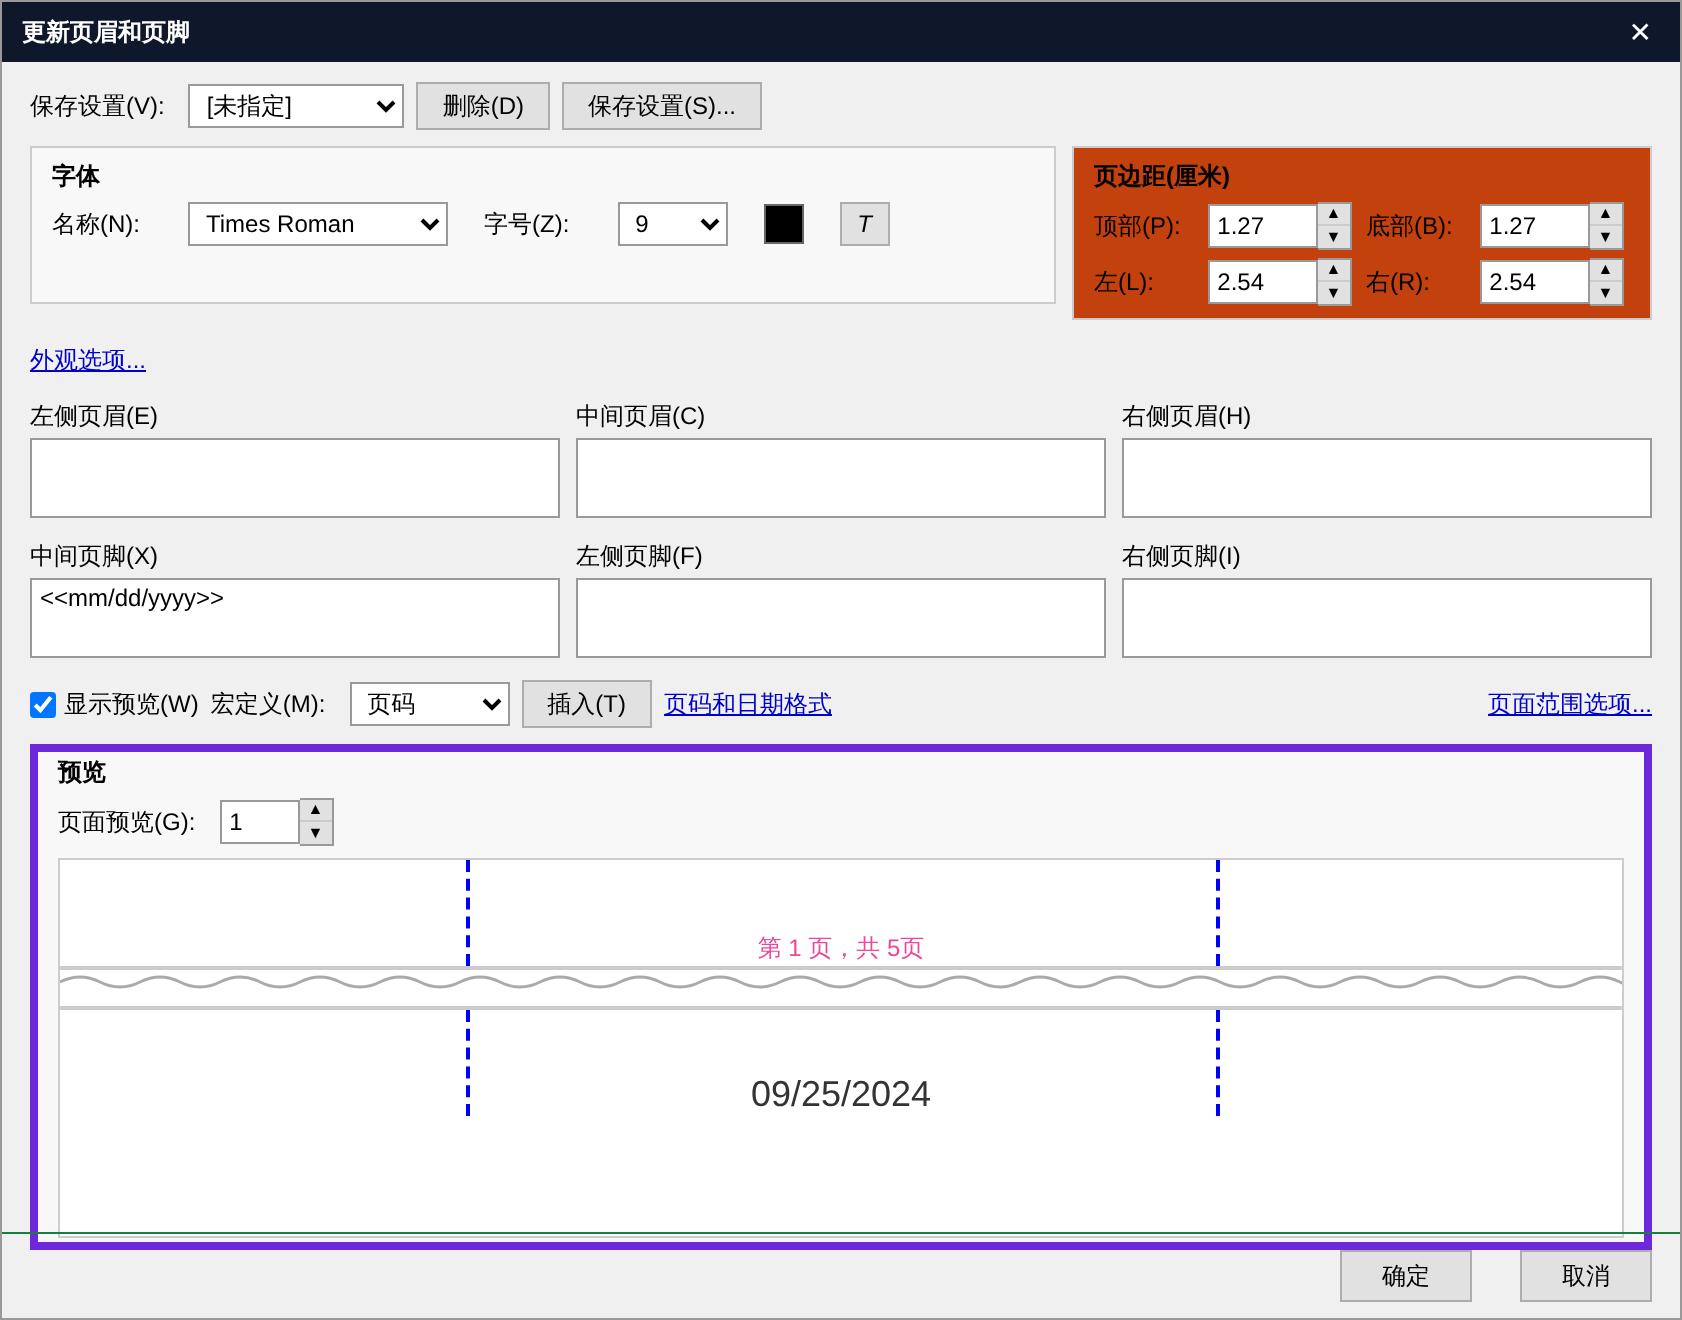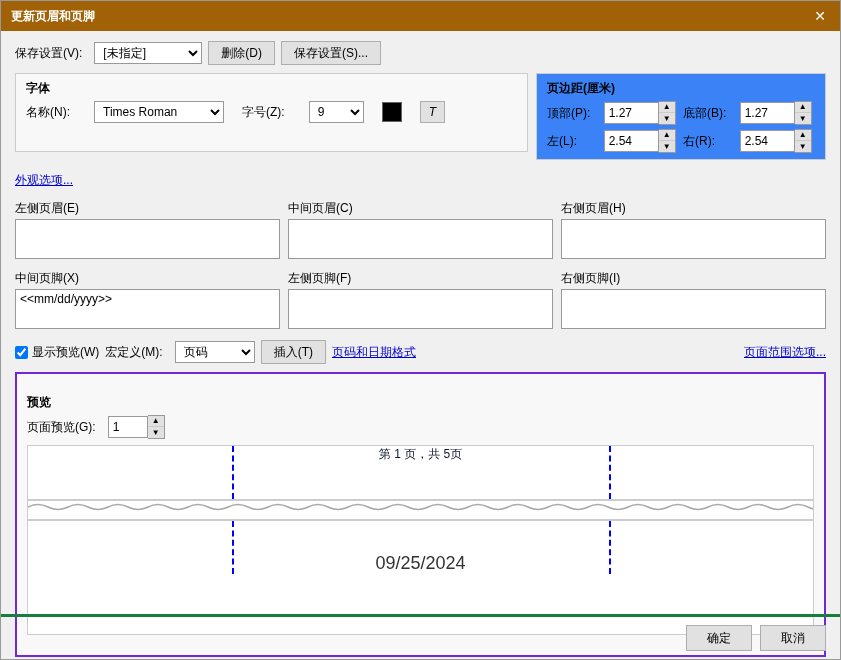--- a/index.html
+++ b/index.html
@@ -15,21 +15,21 @@
     }
     .dialog {
       background: #f0f0f0;
       border: 1.5px solid #999;
       width: 841px;
       height: 660px;
       position: relative;
       box-shadow: 2px 2px 8px rgba(0,0,0,0.4);
     }
     .title-bar {
-      background: #a16207;
+      background: #0f172a;
       color: white;
       padding: 10px 10px;
       display: flex;
       align-items: center;
       justify-content: space-between;
       font-size: 12px;
       font-weight: bold;
       height: 30px;
     }
     .title-bar-close {
@@ -166,45 +166,45 @@
       font-size: 12px;
       margin-bottom: 2px;
     }
     .bottom-controls {
       display: flex;
       align-items: center;
       gap: 6px;
       margin-bottom: 8px;
     }
     .preview-section {
-      border: 2px solid #6d28d9;
+      border: 4px solid #6d28d9;
       background: #f8f8f8;
-      padding: 20px 10px;
+      padding: 2px 10px;
       margin-bottom: 8px;
     }
     .preview-canvas {
       background: white;
       border: 1px solid #ccc;
       width: 100%;
       height: 190px;
       position: relative;
       overflow: hidden;
     }
     .dashed-vert {
       position: absolute;
       top: 0;
       bottom: 0;
       border-left: 2px dashed blue;
     }
     .ok-cancel-row {
       display: flex;
       justify-content: flex-end;
-      gap: 8px;
+      gap: 24px;
       padding: 8px 14px;
-      border-top: 3px solid #15803d;
+      border-top: 1px solid #15803d;
       position: absolute;
       bottom: 0;
       left: 0;
       right: 0;
     }
     .ok-btn {
       background: #e1e1e1;
       border: 1px solid #adadad;
       font-size: 12px;
       font-family: inherit;
@@ -261,21 +261,21 @@
           </select>
           <span class="label">字号(Z):</span>
           <select style="width:55px;">
             <option value="9">9</option>
           </select>
           <span class="color-box"></span>
           <button class="t-btn">T</button>
         </div>
       </div>
 
-      <div style="border:1px solid #ccc; background:#3b82f6; padding:6px 10px; width:290px;">
+      <div style="border:1px solid #ccc; background:#c2410c; padding:6px 10px; width:290px;">
         <div class="section-title">页边距(厘米)</div>
         <div class="margin-grid">
           <span class="label">顶部(P):</span>
           <div class="spinner-wrap">
             <input class="spinner-input" type="text" value="1.27" style="">
             <div class="spinner-btns">
               <button class="spinner-btn">▲</button>
               <button class="spinner-btn">▼</button>
             </div>
           </div>
@@ -368,21 +368,21 @@
           </div>
         </div>
       </div>
 
       <div class="preview-canvas">
 
         <div style="position:relative; height:55px; border-bottom: 2px solid #ccc;">
 
           <div class="dashed-vert" style="left:26%; border-color: blue;"></div>
           <div class="dashed-vert" style="left:74%; border-color: blue;"></div>
-          <div style="display:flex; align-items:flex-start; justify-content:center; height:100%; font-size:12px; color:#0f172a;">
+          <div style="display:flex; align-items:flex-end; justify-content:center; height:100%; font-size:12px; color:#ec4899;">
             <span>第 1 页，共 5页</span>
           </div>
         </div>
 
         <div style="height:10px; overflow:hidden; position:relative; background: white;">
           <svg width="100%" height="10" preserveAspectRatio="none">
             <path d="M0,5 Q10,0 20,5 Q30,10 40,5 Q50,0 60,5 Q70,10 80,5 Q90,0 100,5 Q110,10 120,5 Q130,0 140,5 Q150,10 160,5 Q170,0 180,5 Q190,10 200,5 Q210,0 220,5 Q230,10 240,5 Q250,0 260,5 Q270,10 280,5 Q290,0 300,5 Q310,10 320,5 Q330,0 340,5 Q350,10 360,5 Q370,0 380,5 Q390,10 400,5 Q410,0 420,5 Q430,10 440,5 Q450,0 460,5 Q470,10 480,5 Q490,0 500,5 Q510,10 520,5 Q530,0 540,5 Q550,10 560,5 Q570,0 580,5 Q590,10 600,5 Q610,0 620,5 Q630,10 640,5 Q650,0 660,5 Q670,10 680,5 Q690,0 700,5 Q710,10 720,5 Q730,0 740,5 Q750,10 760,5 Q770,0 780,5 Q790,10 800,5" stroke="#aaa" stroke-width="1.5" fill="none"></path>
           </svg>
         </div>
 

